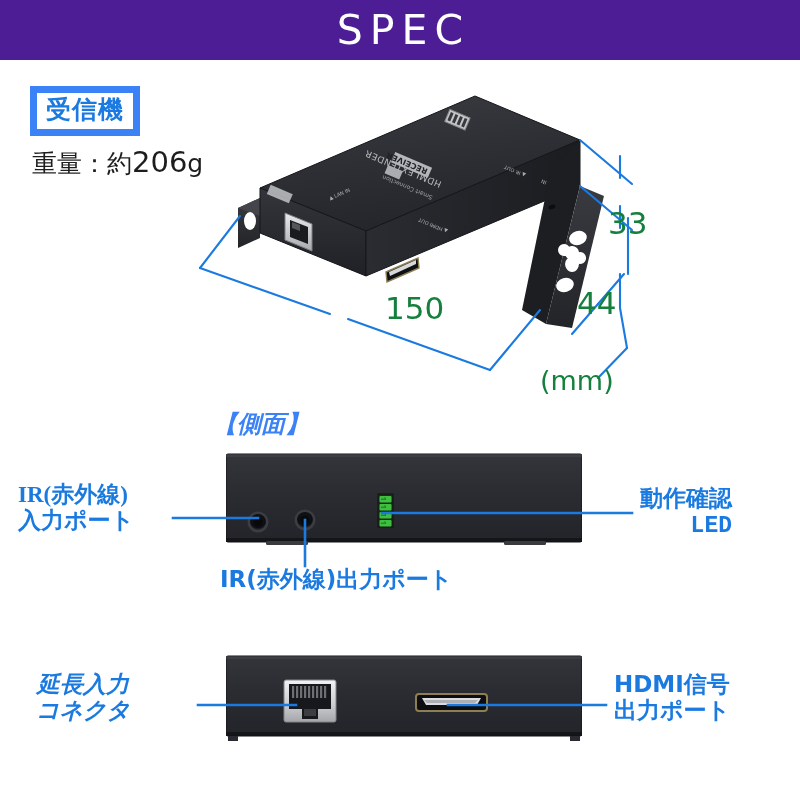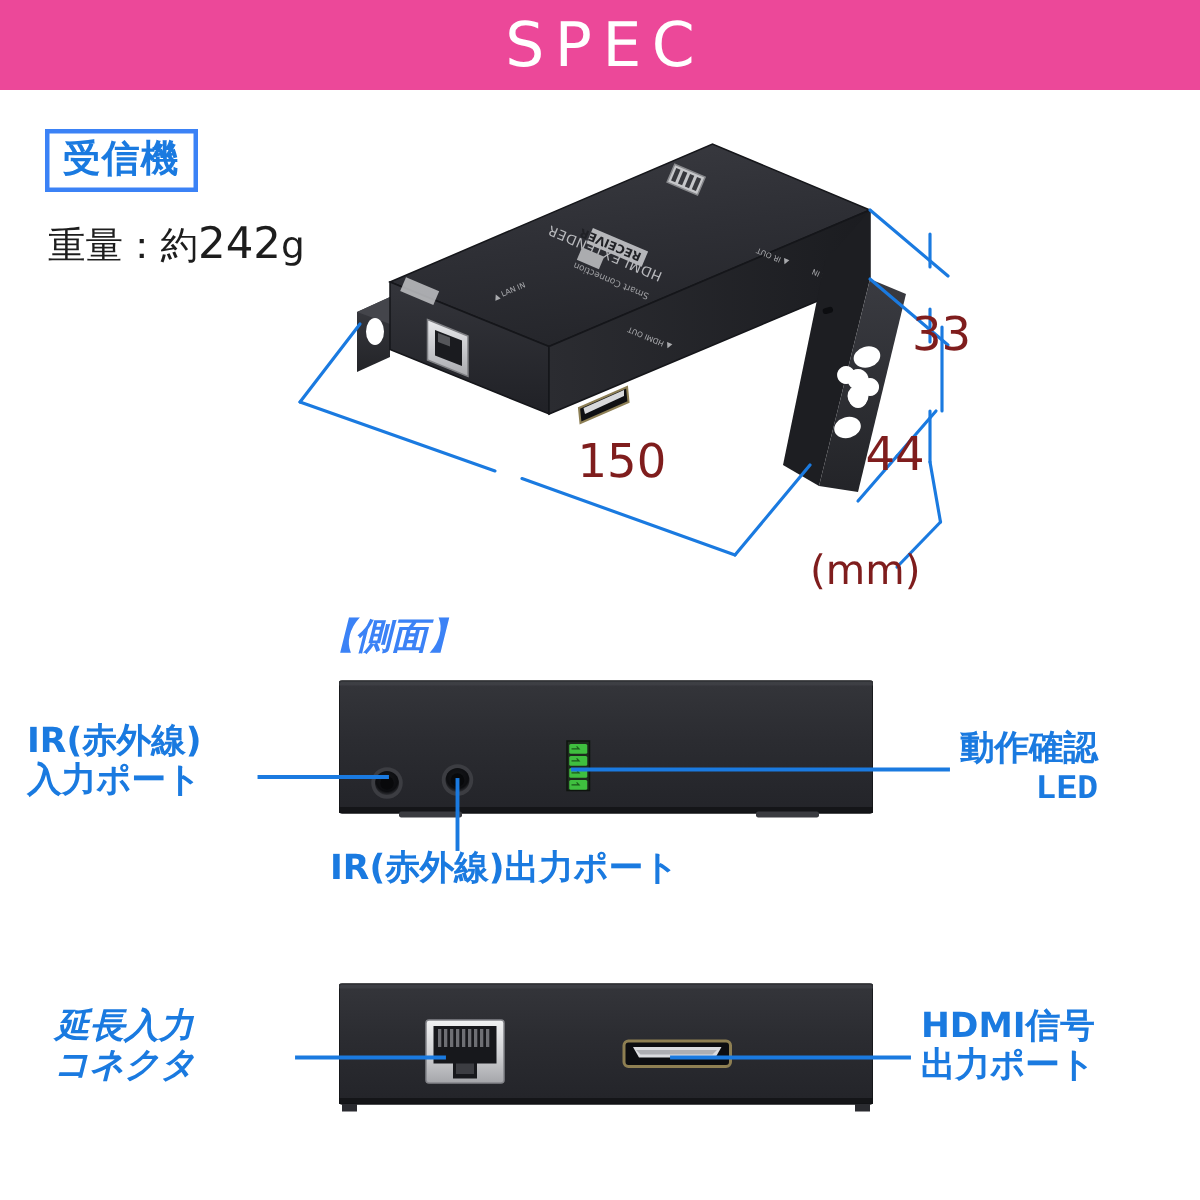--- a/index.html
+++ b/index.html
@@ -15,21 +15,21 @@
     font-family: "Liberation Sans", "DejaVu Sans", sans-serif;
     position: relative;
   }
 
   
   .header {
     position: absolute;
     left: 0; top: 0;
     width: 800px;
     height: 60px;
-    background: #ec4899;
+    background: #4c1d95;
     display: flex;
     align-items: center;
     justify-content: center;
   }
   .header-title {
     color: #ffffff;
     font-size: 41px;
     letter-spacing: 7px;
     font-weight: 400;
     font-family: "DejaVu Sans", sans-serif;
@@ -43,21 +43,21 @@
     font-weight: 700;
     font-family: "DejaVu Sans", sans-serif;
     line-height: 1.12;
     white-space: pre-line;
   }
 
   
   .badge {
     position: absolute;
     left: 30px; top: 86px;
-    border: 3px solid #3b82f6;
+    border: 7px solid #3b82f6;
     padding: 3px 9px 5px 9px;
     font-size: 25px;
     letter-spacing: 1px;
   }
   .weight-line {
     position: absolute;
     left: 32px; top: 145px;
     color: #1d1d1d;
     font-size: 25px;
     font-family: "DejaVu Sans", sans-serif;
@@ -69,21 +69,21 @@
   .hero {
     position: absolute;
     left: 180px; top: 78px;
     width: 460px; height: 330px;
   }
   .hero svg { display: block; }
 
   
   .dim {
     position: absolute;
-    color: #7f1d1d;
+    color: #15803d;
     font-size: 31px;
     font-family: "DejaVu Sans", sans-serif;
     font-weight: 400;
   }
   .dim-150 { left: 337px; top: 290px; margin-left: 48px; }
   .dim-33  { left: 608px; top: 205px; }
   .dim-75  { left: 577px; top: 285px; }
   .dim-mm  { left: 540px; top: 365px; font-size: 27px; }
 
   
@@ -102,21 +102,21 @@
   .panel { position: absolute; }
   .panel svg { display: block; }
   .panel-side  { left: 226px; top: 452px; width: 356px; height: 104px; }
   .panel-front { left: 226px; top: 648px; width: 356px; height: 100px; }
 
   
   .callout {
     position: absolute;
     font-size: 23px;
   }
-  .cl-ir-in    { left: 18px;  top: 482px;  text-align: center; }
+  .cl-ir-in    { left: 18px;  top: 482px;  text-align: left; font-family: Liberation Serif, serif; }
   .cl-led      { left: 640px; top: 488px;  text-align: right; font-family: Liberation Mono, monospace; }
   .cl-ir-out   { left: 196px; top: 567px;  text-align: left; margin-left: 24px; }
   .cl-ext-in   { left: 36px;  top: 672px;  text-align: center; font-style: italic; }
   .cl-hdmi-out { left: 614px; top: 672px;  text-align: left; }
 
   
   .leaders {
     position: absolute;
     left: 0; top: 0;
     width: 800px; height: 800px;
@@ -126,21 +126,21 @@
 </head>
 <body>
 
 <div class="header">
   <div class="header-title">SPEC</div>
 </div>
 
 <div class="badge blue-text">受信機</div>
 
 <div class="weight-line">
-  <span>重量：約</span><span class="num">242</span><span>g</span>
+  <span>重量：約</span><span class="num">206</span><span>g</span>
 </div>
 
 <div class="hero">
   <svg width="460" height="330" viewBox="0 0 460 330" xmlns="http://www.w3.org/2000/svg">
     <defs>
       <linearGradient id="topFace" x1="0" y1="0" x2="0.3" y2="1">
         <stop offset="0%" stop-color="#3b3c42"></stop>
         <stop offset="55%" stop-color="#2e2f35"></stop>
         <stop offset="100%" stop-color="#25262b"></stop>
       </linearGradient>

